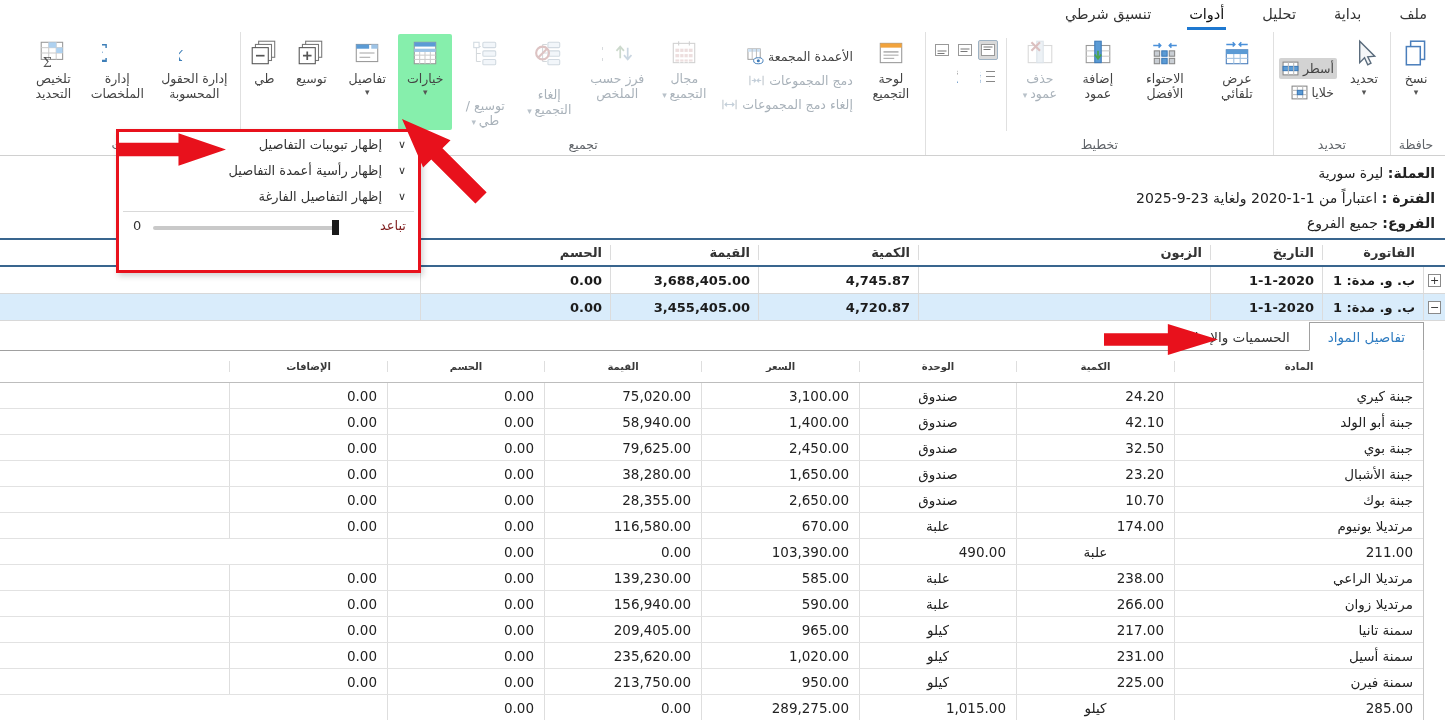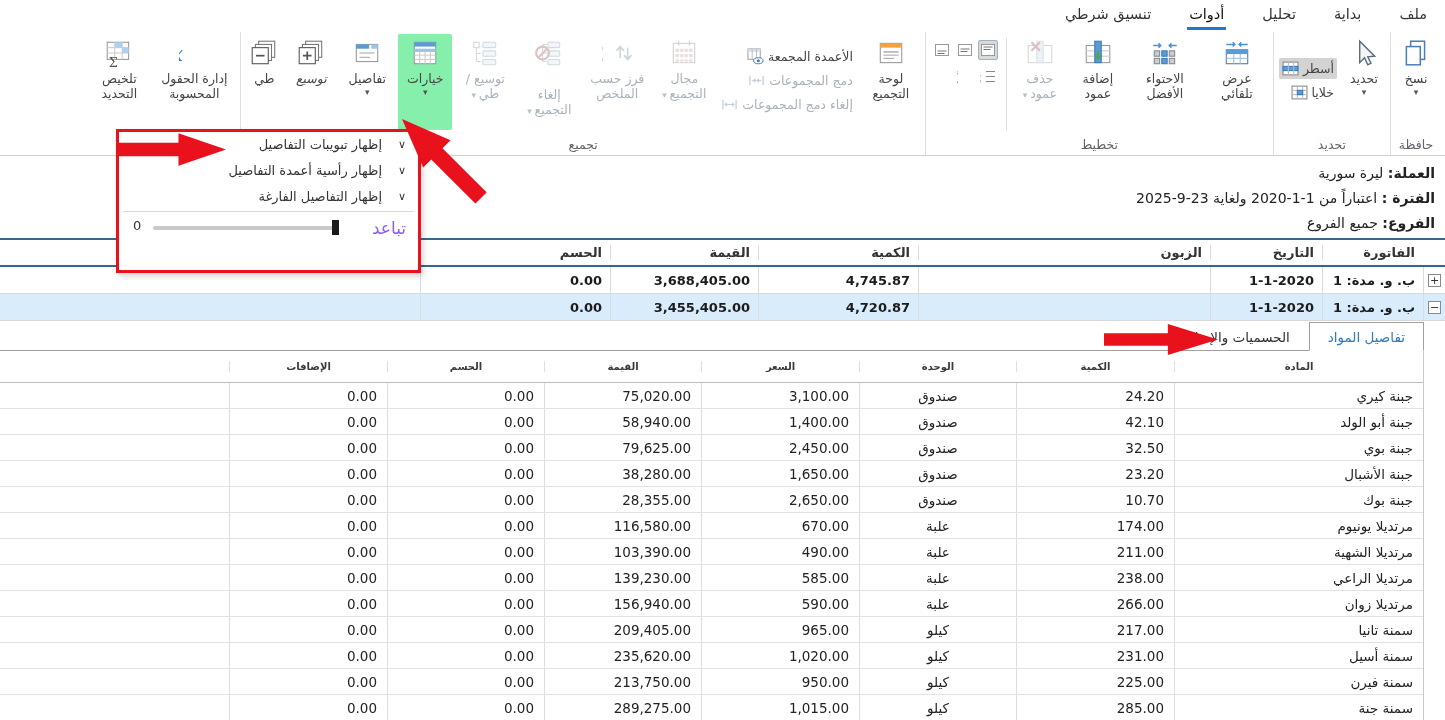--- a/index.html
+++ b/index.html
@@ -76,21 +76,21 @@
   .dbody{ height:26px; border-bottom:1px solid #e2e2e2; }
   .c-unit{ justify-content:center; }
 
   
   .optmenu{ position:absolute; left:116px; top:129px; width:305px; height:144px; background:#fff;
     border:3px solid var(--red); z-index:40; box-shadow:2px 3px 6px rgba(0,0,0,.18); }
   .opt-item{ position:relative; height:26px; line-height:26px; padding:0 36px 0 8px; font-size:13px; color:#333; white-space:nowrap; }
   .opt-check{ position:absolute; right:12px; top:0; font-size:11px; color:#333; }
   .opt-sep{ border-top:1px solid #d9d9d9; margin:1px 4px; }
   .opt-slider{ position:relative; height:28px; }
-  .opt-slider .slabel{ position:absolute; right:12px; top:5px; font-size:17px; color:#8b5cf6; }
+  .opt-slider .slabel{ position:absolute; right:12px; top:5px; font-size:13px; color:#7f1d1d; }
   .opt-slider .track{ position:absolute; left:34px; top:13px; width:186px; height:4px; background:#c9c9c9; border-radius:2px; }
   .opt-slider .handle{ position:absolute; left:213px; top:7px; width:7px; height:15px; background:#1a1a1a; }
   .opt-slider .sval{ position:absolute; left:14px; top:5px; font-size:13px; color:#333; }
 
   
   .ann{ position:absolute; background:var(--red); z-index:45; }
   .arrow-east{ clip-path:polygon(0 32%, 56% 32%, 56% 6%, 100% 50%, 56% 94%, 56% 68%, 0 68%); }
   .arrow-west{ clip-path:polygon(100% 32%, 44% 32%, 44% 6%, 0 50%, 44% 94%, 44% 68%, 100% 68%); }
   #arrow-options{ left:402px; top:97px; width:112px; height:44px; transform:rotate(45deg); transform-origin:left center; }
   #arrow-menu{ left:118px; top:131px; width:108px; height:37px; }
@@ -328,21 +328,21 @@
                 <rect x="13" y="4" width="11" height="5" rx="1"></rect>
                 <rect x="13" y="12" width="11" height="5" rx="1"></rect>
                 <rect x="13" y="20" width="11" height="5" rx="1"></rect>
               </g>
               <path d="M8 6 v16 M8 6 h4 M8 14 h4 M8 22 h4" stroke="#9ab" fill="none"></path>
               <circle cx="8" cy="14" r="6" fill="none" stroke="#e07070" stroke-width="2"></circle>
               <line x1="4" y1="18.2" x2="12.2" y2="10" stroke="#e07070" stroke-width="2"></line>
             </svg></span>
           <span class="lbl">إلغاء التجميع<span class="caret"> ▾</span></span>
         </div>
-        <div class="rbtn disabled" style="width: 62px;">
+        <div class="rbtn disabled" style="width: 62px; justify-content: space-between;">
           <span class="bicon"><svg viewBox="0 0 28 28">
               <g fill="#ddeefc" stroke="#8ab0d0">
                 <rect x="12" y="4" width="12" height="5" rx="1"></rect>
                 <rect x="12" y="12" width="12" height="5" rx="1"></rect>
                 <rect x="12" y="20" width="12" height="5" rx="1"></rect>
               </g>
               <path d="M6 8 v14 M6 8 h4 M6 14.5 h4 M6 22 h4" stroke="#9ab" fill="none"></path>
               <rect x="3.5" y="4" width="5" height="5" fill="#fff" stroke="#8ab0d0"></rect>
             </svg></span>
           <span class="lbl">توسيع / طي<span class="caret"> ▾</span></span>
@@ -367,21 +367,21 @@
           <span class="bicon"><svg viewBox="0 0 28 28">
               <rect x="4" y="6" width="20" height="16" fill="#fff" stroke="#999"></rect>
               <rect x="4" y="6" width="12" height="4" fill="#5b9bd5"></rect>
               <rect x="18" y="6" width="6" height="4" fill="#9dc3e6"></rect>
               <line x1="7" y1="14" x2="21" y2="14" stroke="#aaa"></line>
               <line x1="7" y1="18" x2="17" y2="18" stroke="#aaa"></line>
             </svg></span>
           <span class="lbl">تفاصيل</span>
           <span class="caret">▾</span>
         </div>
-        <div class="rbtn" style="width: 50px; font-style: italic;">
+        <div class="rbtn" style="width: 50px;">
           <span class="bicon"><svg viewBox="0 0 28 28">
               <rect x="9" y="3" width="15" height="15" fill="#fff" stroke="#777"></rect>
               <rect x="6" y="6" width="15" height="15" fill="#fff" stroke="#777"></rect>
               <rect x="3" y="9" width="15" height="15" fill="#fff" stroke="#555"></rect>
               <path d="M6.5 16.5 h8 M10.5 12.5 v8" stroke="#555" stroke-width="1.6" fill="none"></path>
             </svg></span>
           <span class="lbl">توسيع</span>
         </div>
         <div class="rbtn" style="width: 40px;">
           <span class="bicon"><svg viewBox="0 0 28 28">
@@ -395,20 +395,26 @@
       </div>
       <div class="glabel">تجميع</div>
     </div>
     <div class="rgroup">
       <div class="ritems">
         <div class="rbtn" style="width: 86px;">
           <span class="bicon"><svg viewBox="0 0 28 28">
               <text x="4" y="21" font-size="19" font-style="italic" fill="#3e7fb8" font-family="DejaVu Serif, serif">fx</text>
             </svg></span>
           <span class="lbl">إدارة الحقول المحسوبة</span>
+        </div>
+        <div class="rbtn" style="width: 64px;">
+          <span class="bicon"><svg viewBox="0 0 28 28">
+              <text x="6" y="22" font-size="22" fill="#3e7fb8" font-family="DejaVu Serif, serif">Σ</text>
+            </svg></span>
+          <span class="lbl">إدارة الملخصات</span>
         </div>
         <div class="rbtn" style="width: 60px;">
           <span class="bicon"><svg viewBox="0 0 28 28">
               <rect x="3" y="4" width="20" height="16" fill="#fff" stroke="#999"></rect>
               <g stroke="#ccc">
                 <line x1="3" y1="9" x2="23" y2="9"></line>
                 <line x1="3" y1="14" x2="23" y2="14"></line>
                 <line x1="10" y1="4" x2="10" y2="20"></line>
                 <line x1="17" y1="4" x2="17" y2="20"></line>
               </g>
@@ -548,21 +554,20 @@
         <div class="dcell">مرتديلا يونيوم</div>
         <div class="dcell num">174.00</div>
         <div class="dcell c-unit">علبة</div>
         <div class="dcell num">670.00</div>
         <div class="dcell num">116,580.00</div>
         <div class="dcell num">0.00</div>
         <div class="dcell num">0.00</div>
         <div class="dcell"></div>
       </div>
       <div class="drow dbody">
-        <div class="dcell">مرتديلا الشهية</div>
         <div class="dcell num">211.00</div>
         <div class="dcell c-unit">علبة</div>
         <div class="dcell num">490.00</div>
         <div class="dcell num">103,390.00</div>
         <div class="dcell num">0.00</div>
         <div class="dcell num">0.00</div>
         <div class="dcell"></div>
       </div>
       <div class="drow dbody">
         <div class="dcell">مرتديلا الراعي</div>
@@ -608,21 +613,20 @@
         <div class="dcell">سمنة فيرن</div>
         <div class="dcell num">225.00</div>
         <div class="dcell c-unit">كيلو</div>
         <div class="dcell num">950.00</div>
         <div class="dcell num">213,750.00</div>
         <div class="dcell num">0.00</div>
         <div class="dcell num">0.00</div>
         <div class="dcell"></div>
       </div>
       <div class="drow dbody">
-        <div class="dcell">سمنة جنة</div>
         <div class="dcell num">285.00</div>
         <div class="dcell c-unit">كيلو</div>
         <div class="dcell num">1,015.00</div>
         <div class="dcell num">289,275.00</div>
         <div class="dcell num">0.00</div>
         <div class="dcell num">0.00</div>
         <div class="dcell"></div>
       </div>
     </div>
 </div>

